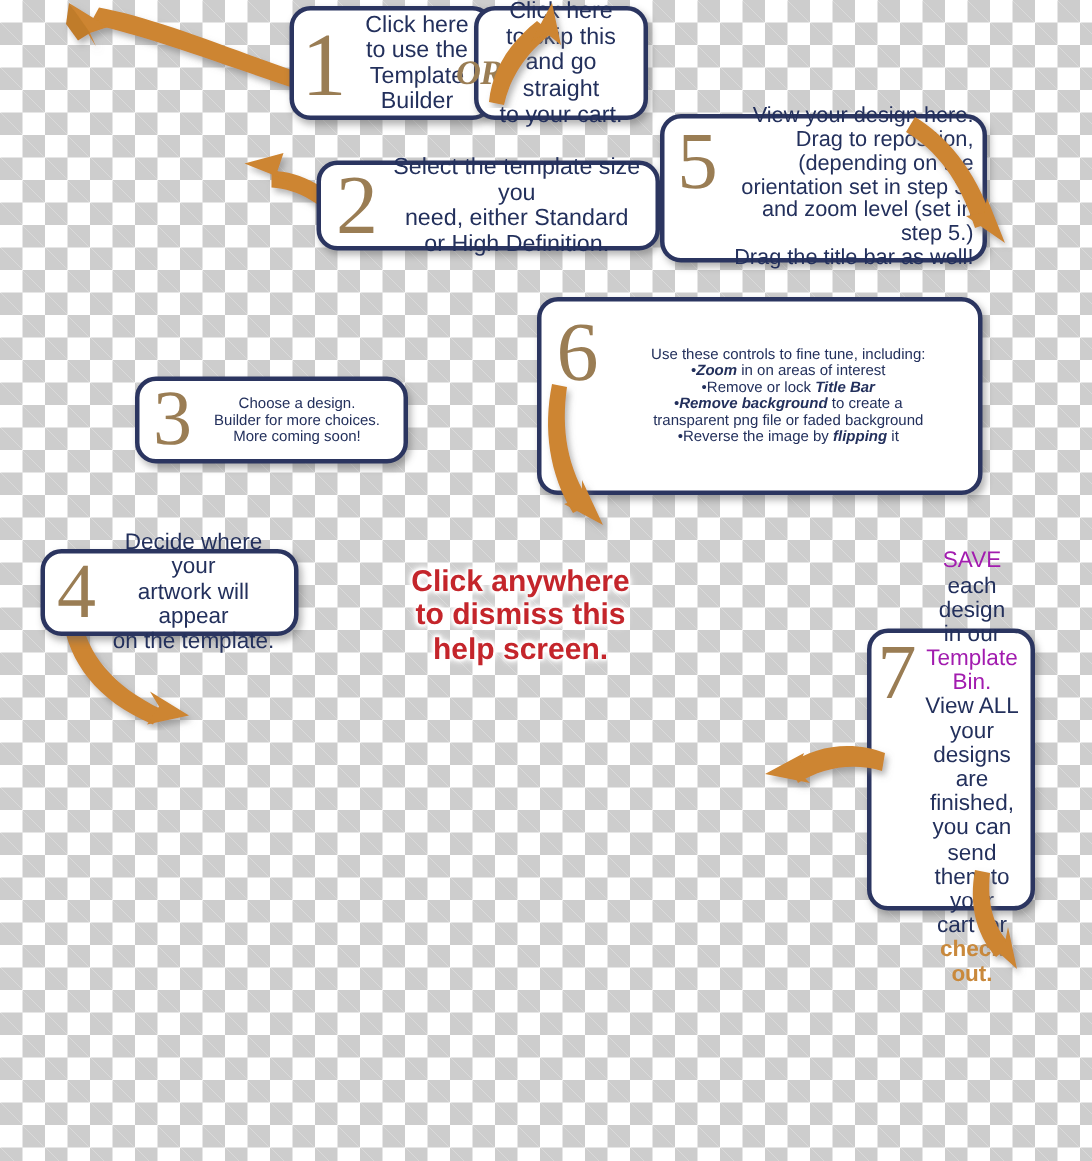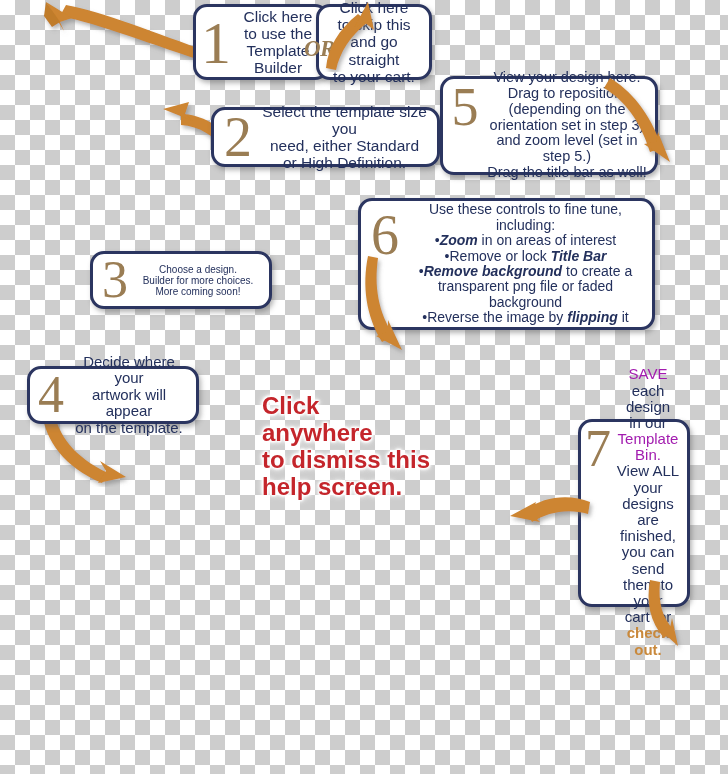--- a/index.html
+++ b/index.html
@@ -60,25 +60,25 @@
   #box3 { left: 90px; top: 251px; width: 182px; height: 58px; padding: 2px 8px 2px 2px; }
   #box3 .num { font-size: 52px; width: 40px; margin-top: 0px;}
   #box3 .txt { font-size: 10px; text-align: center; }
 
   #box4 { left: 27px; top: 366px; width: 172px; height: 58px; padding: 2px 8px 2px 2px; }
   #box4 .num { font-size: 52px; width: 38px; margin-top: 0px;}
   #box4 .txt { font-size: 15px; }
 
   #box5 { left: 440px; top: 76px; width: 218px; height: 99px; padding: 2px 6px 2px 2px; }
   #box5 .num { font-size: 54px; width: 40px; align-self: flex-start; margin-top: 4px;}
-  #box5 .txt { font-size: 14.5px; }
+  #box5 .txt { font-size: 14.5px; text-align: right; }
 
   #box6 { left: 358px; top: 198px; width: 297px; height: 132px; padding: 2px 8px 2px 2px; }
   #box6 .num { font-size: 56px; width: 44px; align-self: flex-start; margin-top: 10px;}
-  #box6 .txt { font-size: 14px; }
+  #box6 .txt { font-size: 10px; }
 
   #box7 { left: 578px; top: 419px; width: 112px; height: 188px; padding: 2px 4px 4px 2px; flex-direction: row; }
   #box7 .num { font-size: 52px; width: 30px; align-self: flex-start; margin-top: 4px; }
   #box7 .txt { font-size: 15px; line-height: 1.08; }
   .tan { color: #a21caf; }
   .tan-b { color: #c9893c; font-weight: bold; }
 
   
   #box1b { left: 316px; top: 4px; width: 116px; height: 76px; padding: 3px 4px; }
   #box1b .txt { font-size: 15.5px; }
@@ -89,23 +89,24 @@
     font-style: italic; font-weight: bold;
     font-size: 23px;
     color: #9a7d54;
     z-index: 7;
     letter-spacing: -0.5px;
   }
 
   
   #dismiss {
     position: absolute;
-    left: 262px; top: 393px;
+    left: 262px; top: 377px;
     width: 170px;
-    font-size: 24px;
+    text-align: center;
+    font-size: 20px;
     font-weight: bold;
     line-height: 1.12;
     color: #c4252b;
     z-index: 6;
     text-shadow:
       0 0 4px #fff, 0 0 4px #fff, 0 0 6px #fff, 0 0 8px #fff,
       1px 1px 2px #fff, -1px -1px 2px #fff, 1px -1px 2px #fff, -1px 1px 2px #fff;
   }
 
   

